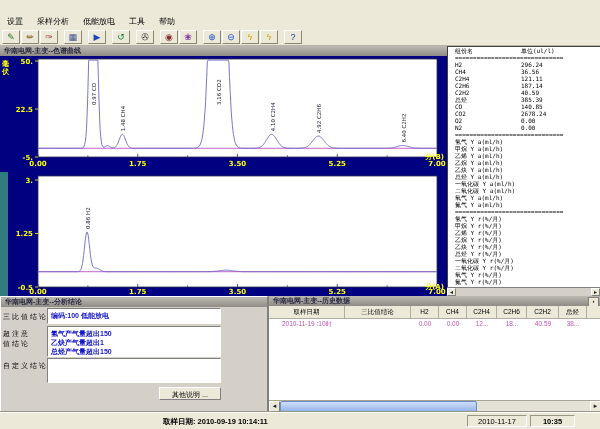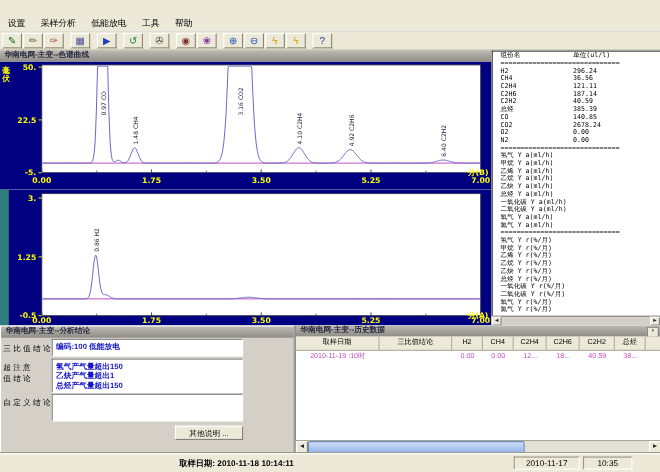--- a/index.html
+++ b/index.html
@@ -69,21 +69,21 @@
     font-size:6px;line-height:9px;text-align:center;color:#223;box-sizing:border-box;}
   #histthumb{width:195px;height:10px;background:linear-gradient(180deg,#cfdef8,#8fb0e8);
     border:1px solid #6a8cc8;border-radius:2px;}
   
   #statusbar{position:absolute;left:0;top:412px;width:600px;height:17px;background:#ece9d8;
     border-top:1px solid #fff;box-shadow:0 -1px 0 #9a9684;font-size:7.5px;color:#000;}
   #sampledate{position:absolute;left:163px;top:4px;font-weight:bold;}
   .scell{position:absolute;top:2px;height:12px;border:1px solid;border-color:#9a9684 #fff #fff #9a9684;
     line-height:12px;text-align:center;box-sizing:border-box;}
   #sdate{left:467px;width:60px;}
-  #stime{left:530px;width:45px;}
+  #stime{left:530px;width:45px;font-weight:bold;}
 </style>
 </head>
 <body>
 
 <div id="win">
 
 
   <div id="menubar">
       <span class="menu-item">设置</span>
       <span class="menu-item">采样分析</span>
@@ -268,18 +268,18 @@
       </div>
     <div id="histSB">
       <span class="hsbarrow">◄</span>
       <span id="histthumb"></span>
       <span style="flex:1"></span>
       <span class="hsbarrow">►</span>
     </div>
   </div>
 
   <div id="statusbar">
-    <span id="sampledate">取样日期: 2010-11-18 10:14:11</span>
+    <span id="sampledate">取样日期: 2010-09-19 10:14:11</span>
     <span id="sdate" class="scell">2010-11-17</span>
     <span id="stime" class="scell">10:35</span>
   </div>
 
 </div>
 
 </body></html>

